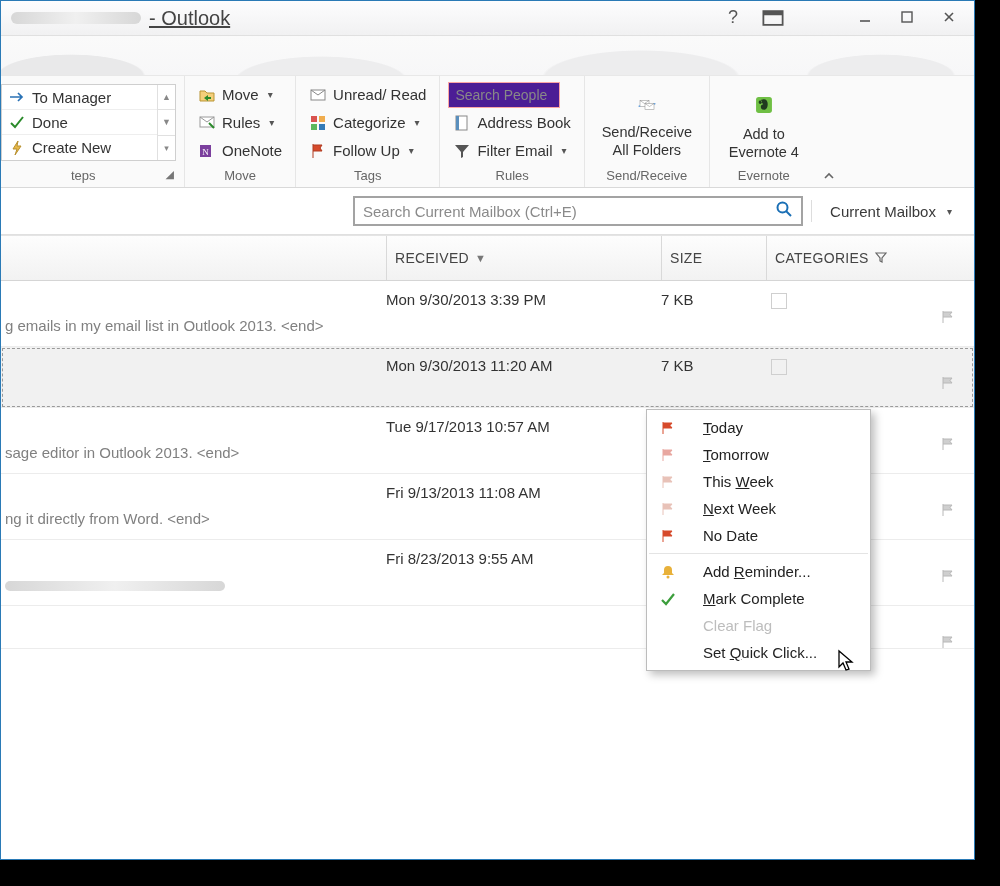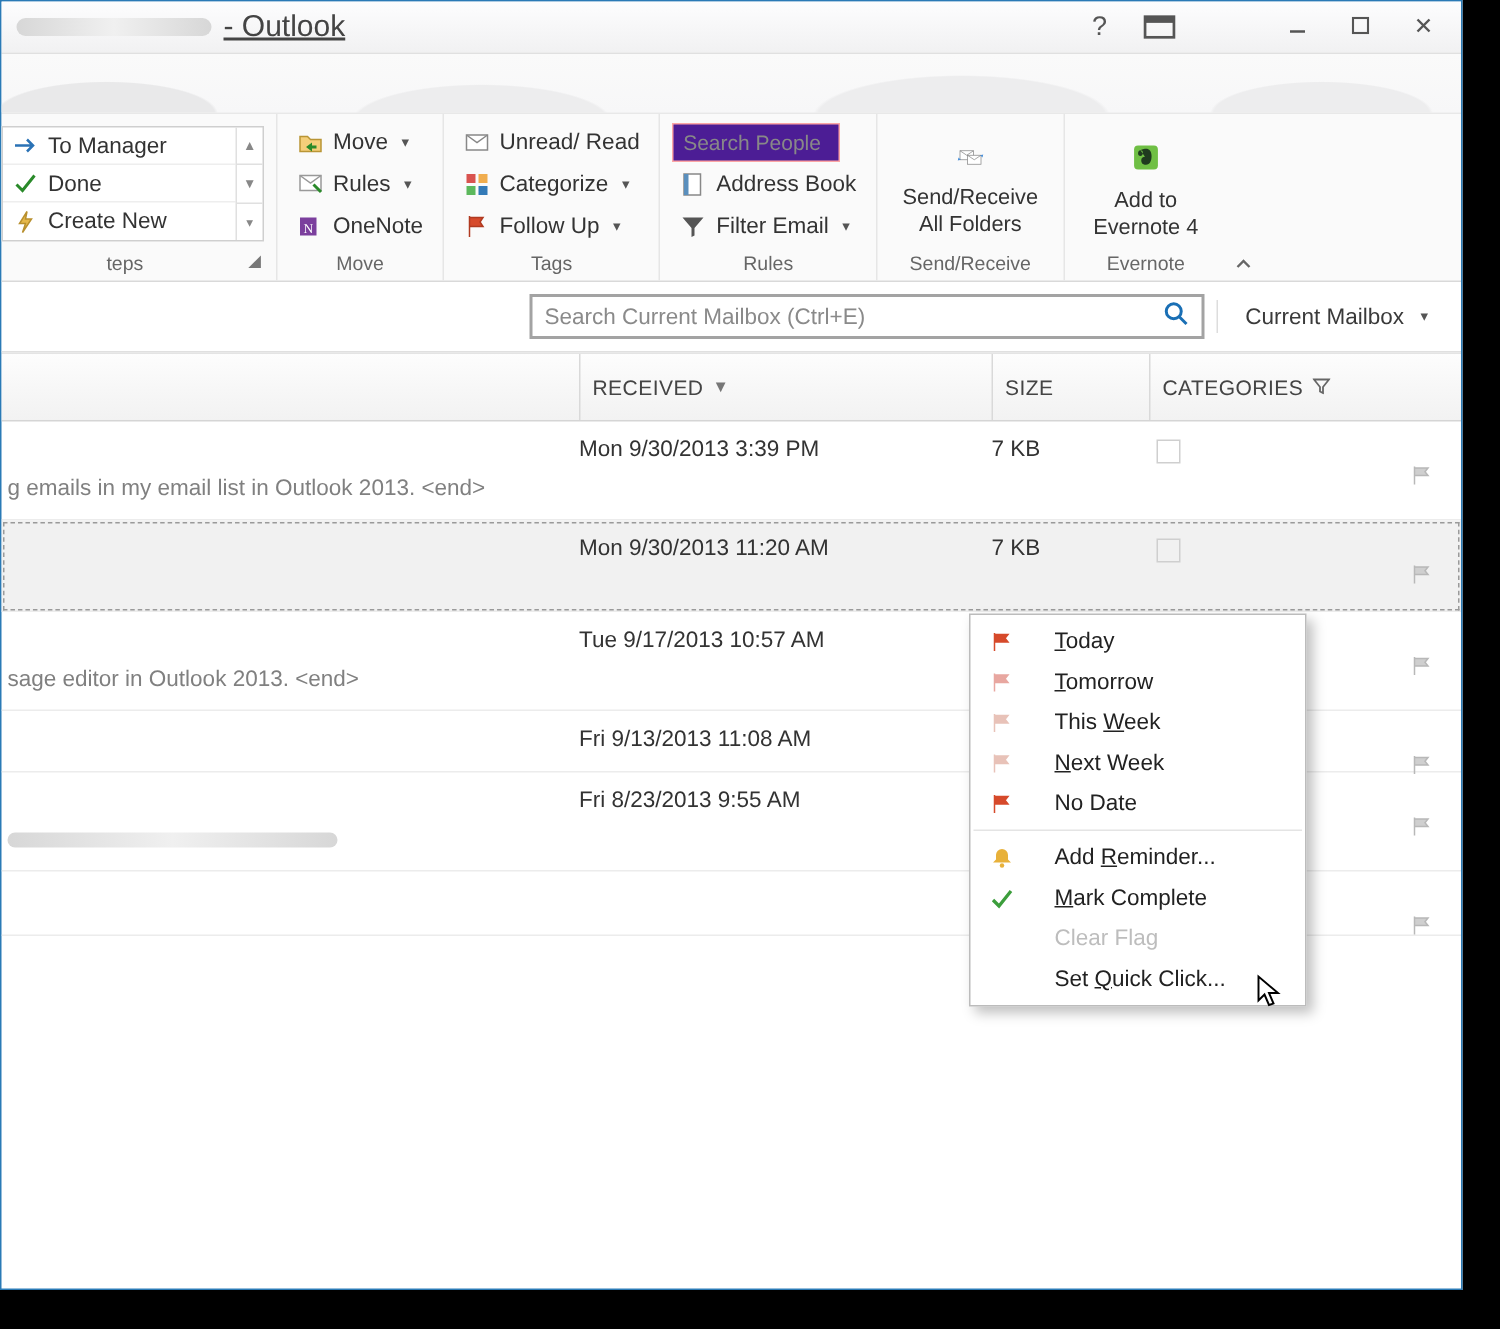--- a/index.html
+++ b/index.html
@@ -487,20 +487,21 @@
         <div class="flag"><svg class="flag-svg" viewBox="0 0 16 16">
             <path d="M3 2v12M3 3h9l-2 2.5L12 8H3" fill="#cfcfcf" stroke="#b8b8b8"></path>
           </svg></div>
       </div>
       <div class="msg">
         <div class="line1">
           <div class="received">Fri 9/13/2013 11:08 AM</div>
           <div class="size"></div>
           <div class="catbox"></div>
         </div>
+        <div class="subject">ng it directly from Word. &lt;end&gt;</div>
         <div class="flag"><svg class="flag-svg" viewBox="0 0 16 16">
             <path d="M3 2v12M3 3h9l-2 2.5L12 8H3" fill="#cfcfcf" stroke="#b8b8b8"></path>
           </svg></div>
       </div>
       <div class="msg">
         <div class="line1">
           <div class="received">Fri 8/23/2013 9:55 AM</div>
           <div class="size"></div>
           <div class="catbox"></div>
         </div>

